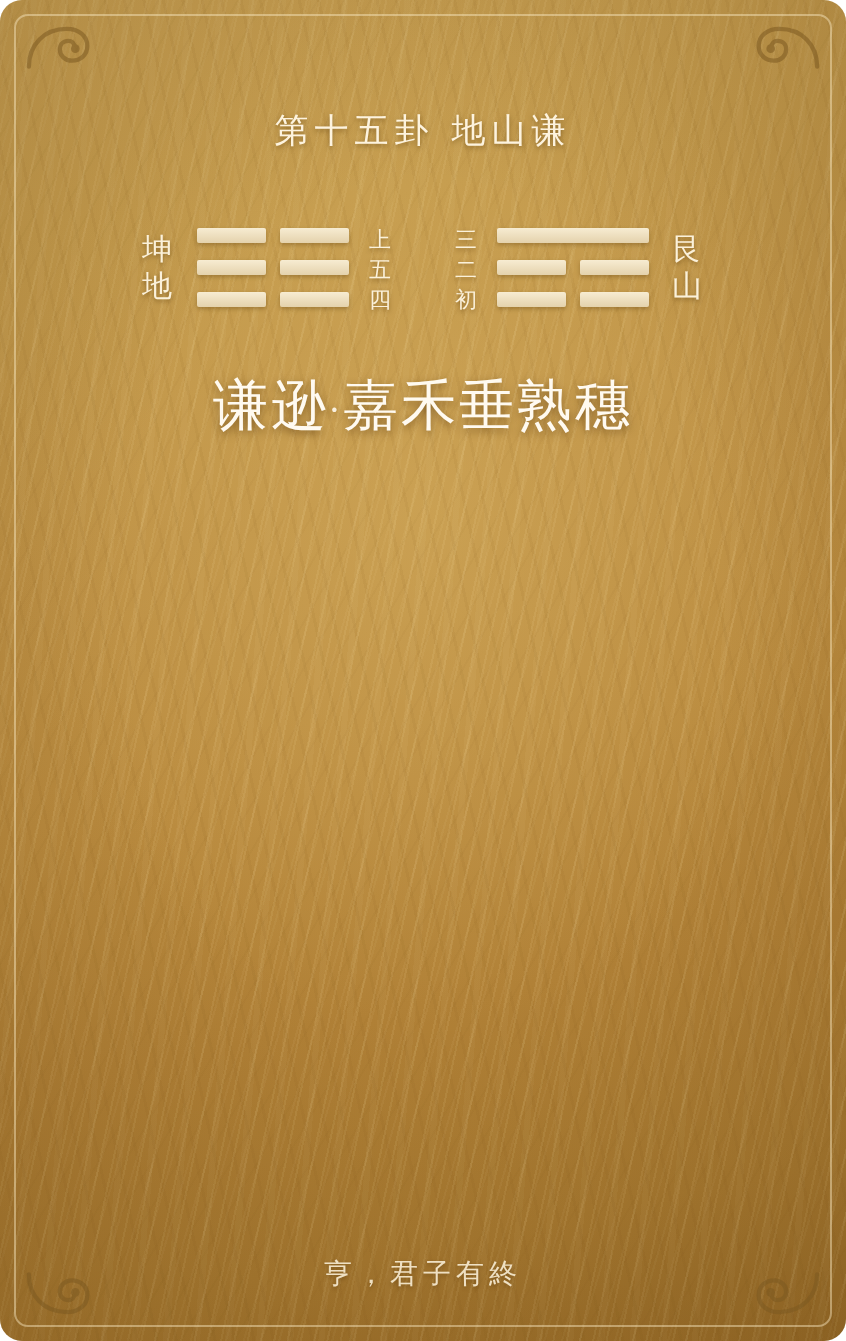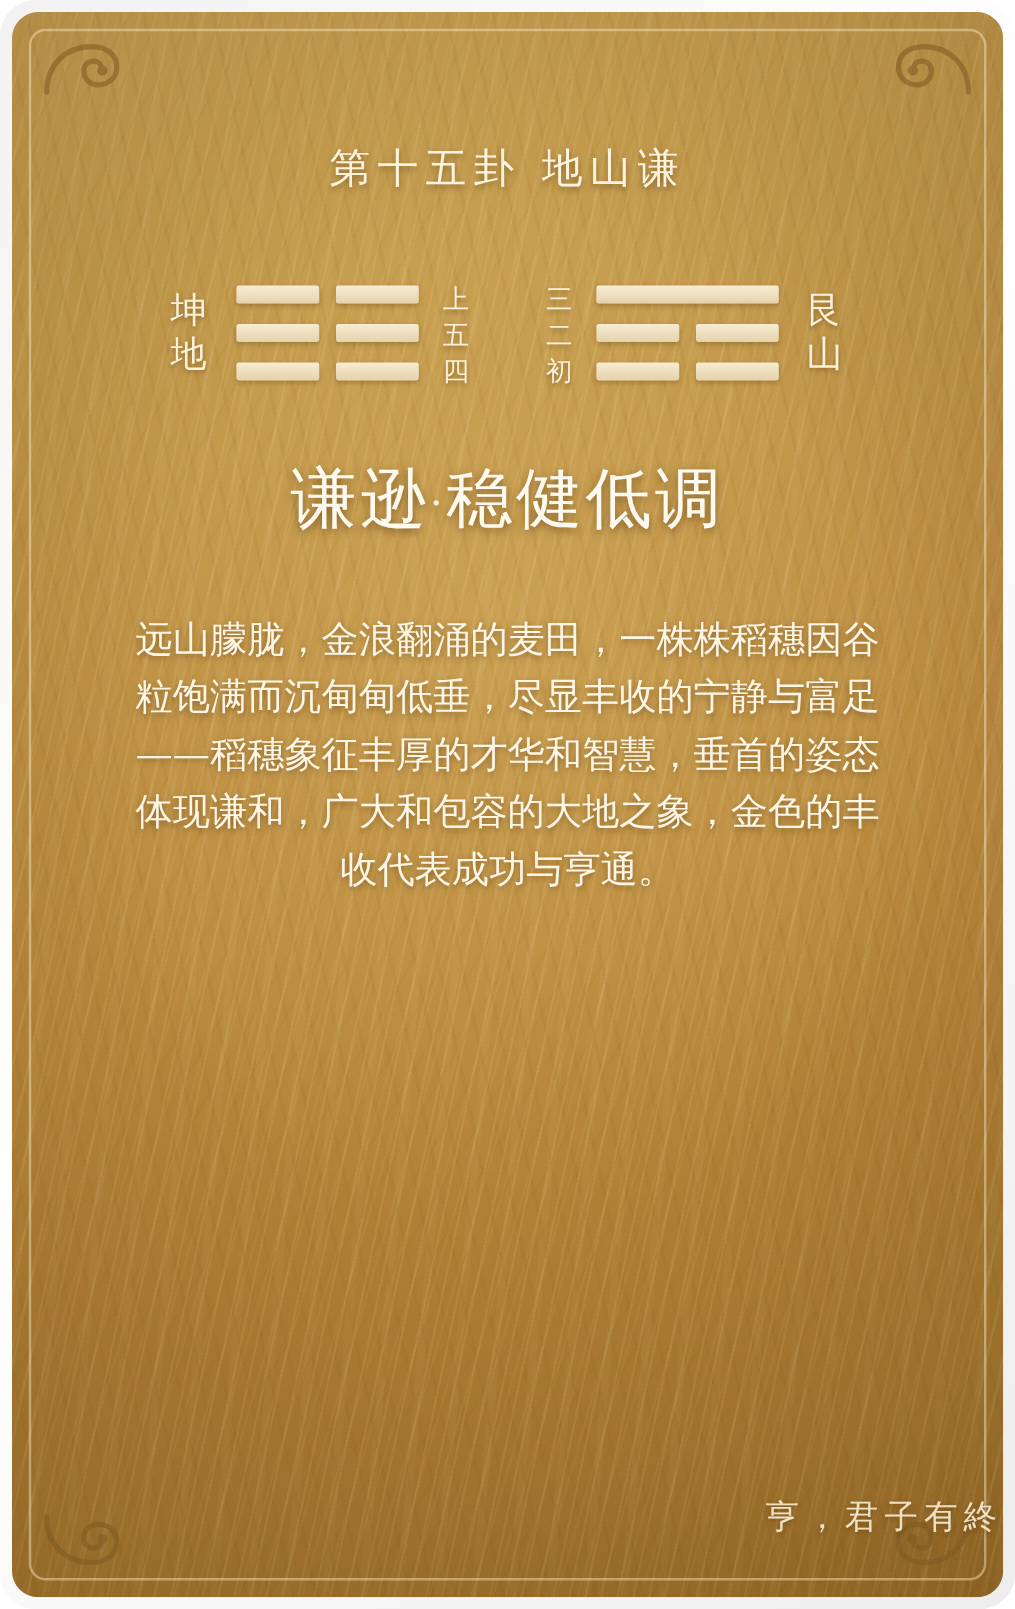--- a/index.html
+++ b/index.html
@@ -12,21 +12,20 @@
     height: 1341px;
     overflow: hidden;
     font-family: "Liberation Serif", "DejaVu Serif", serif;
   }
 
   .card-frame {
     position: relative;
     width: 846px;
     height: 1341px;
     box-sizing: border-box;
-    padding: 10px;
     background: linear-gradient(135deg, #f2f2f2 0%, #ffffff 45%, #ededed 100%);
     border-radius: 30px;
   }
 
   .card {
     position: relative;
     width: 100%;
     height: 100%;
     box-sizing: border-box;
     border-radius: 22px;
@@ -192,21 +191,21 @@
     text-shadow: 0 2px 5px rgba(85,52,8,0.5);
   }
   .body-text p { margin: 0 0 36px 0; }
   .body-text p:last-child { margin-bottom: 0; }
 
   .footer {
     position: absolute;
     left: 0;
     right: 0;
     bottom: 48px;
-    text-align: right;
+    text-align: center;
     font-size: 28px;
     letter-spacing: 5px;
     color: #f6ead0;
     opacity: 0.92;
     font-family: "DejaVu Serif", "Liberation Serif", serif;
     text-shadow: 0 2px 4px rgba(85,52,8,0.5);
   }
 </style>
 </head>
 <body>
@@ -298,23 +297,22 @@
           </div>
           <div class="tri-name">
             <span>艮</span>
             <span>山</span>
           </div>
         </div>
 
       </div>
 
       <div class="main-title">
-        <span>谦逊</span><span class="dot">·</span><span>稳健低调</span>
+        <span>谦逊</span><span class="dot">·</span><span>嘉禾垂熟穗</span>
       </div>
 
       <div class="body-text">
-        <p>远山朦胧，金浪翻涌的麦田，一株株稻穗因谷粒饱满而沉甸甸低垂，尽显丰收的宁静与富足——稻穗象征丰厚的才华和智慧，垂首的姿态体现谦和，广大和包容的大地之象，金色的丰收代表成功与亨通。</p>
       </div>
 
       <div class="footer">亨，君子有終</div>
     </div>
   </div>
 </div>
 
 </body></html>

